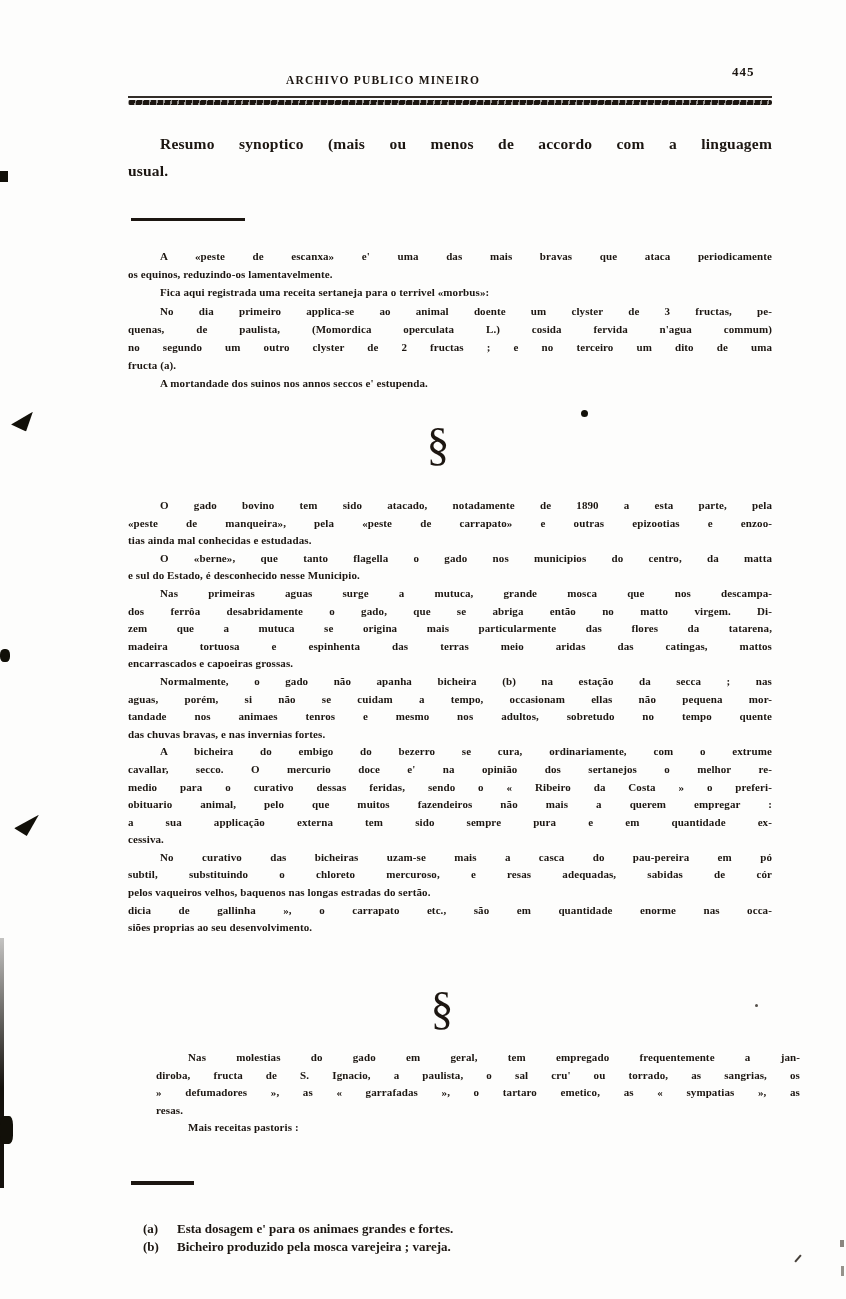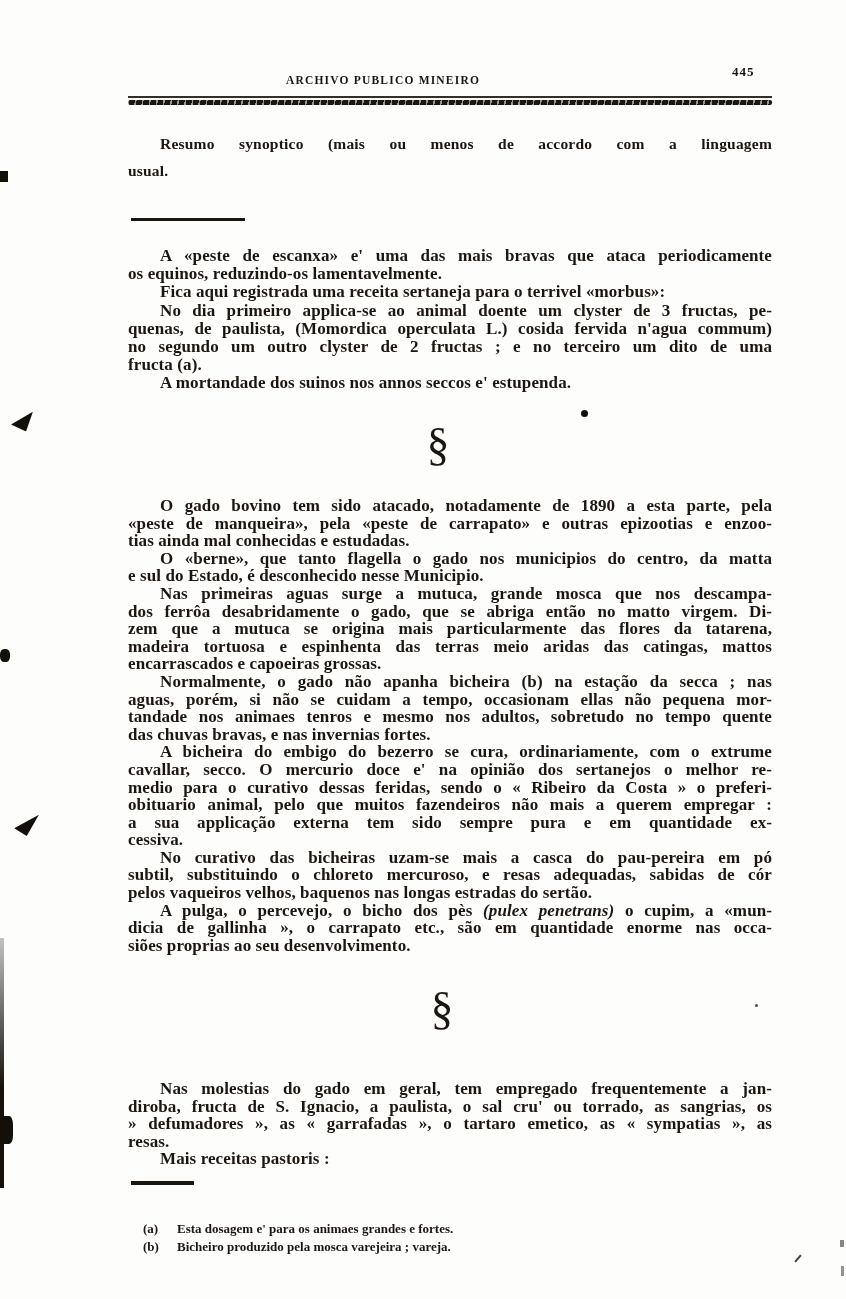--- a/index.html
+++ b/index.html
@@ -27,24 +27,24 @@
     border-radius:2px;
   }
   
   .measure{ position:absolute; left:128px; width:644px; }
   .line{ text-align:justify; }
   .jline{ text-align-last:justify; }
   .lastline{ text-align-last:left; }
   .indent{ text-indent:32px; }
   .heading{ top:130px; font-size:15.5px; line-height:27px; letter-spacing:.2px; }
   .divider-rule{ position:absolute; top:218px; left:131px; width:114px; height:3px; background:var(--ink); }
-  .body-block{ font-size:17px; letter-spacing:.1px; }
+  .body-block{ font-size:11px; letter-spacing:.1px; }
   .b1{ top:247px; line-height:18.2px; }
   .b2{ top:497px; line-height:17.6px; }
-  .b3{ top:1080px; line-height:17.6px; }
+  .b3{ top:1049px; line-height:17.6px;margin-left:28px; }
   .section-mark{
     position:absolute; font-size:46px; font-weight:400; line-height:46px;
     transform:translateX(-50%);
   }
   .s1{ top:422px; left:438px; }
   .s2{ top:986px; left:442px; }
   
   .footnote-rule{ position:absolute; top:1181px; left:131px; width:63px; height:4px; background:var(--ink); }
   .footnotes{ position:absolute; top:1220px; left:128px; width:644px; font-size:13px; line-height:18px; }
   .fnrow{ display:flex; }
@@ -118,21 +118,20 @@
       <div class="line lastline">das chuvas bravas, e nas invernias fortes.</div>
       <div class="line indent jline">A bicheira do embigo do bezerro se cura, ordinariamente, com o extrume</div>
       <div class="line jline">cavallar, secco. O mercurio doce e' na opinião dos sertanejos o melhor re-</div>
       <div class="line jline">medio para o curativo dessas feridas, sendo o « Ribeiro da Costa » o preferi-</div>
       <div class="line jline">obituario animal, pelo que muitos fazendeiros não mais a querem empregar :</div>
       <div class="line jline">a sua applicação externa tem sido sempre pura e em quantidade ex-</div>
       <div class="line lastline">cessiva.</div>
       <div class="line indent jline">No curativo das bicheiras uzam-se mais a casca do pau-pereira em pó</div>
       <div class="line jline">subtil, substituindo o chloreto mercuroso, e resas adequadas, sabidas de cór</div>
       <div class="line lastline">pelos vaqueiros velhos, baquenos nas longas estradas do sertão.</div>
-      <div class="line indent jline">A pulga, o percevejo, o bicho dos pès <i>(pulex penetrans)</i> o cupim, a «mun-</div>
       <div class="line jline">dicia de gallinha », o carrapato etc., são em quantidade enorme nas occa-</div>
       <div class="line lastline">siões proprias ao seu desenvolvimento.</div>
     </div>
 
   <div class="section-mark s2">§</div>
 
   <div class="measure body-block b3">
       <div class="line indent jline">Nas molestias do gado em geral, tem empregado frequentemente a jan-</div>
       <div class="line jline">diroba, fructa de S. Ignacio, a paulista, o sal cru' ou torrado, as sangrias, os</div>
       <div class="line jline">» defumadores »,  as « garrafadas », o tartaro emetico, as « sympatias », as</div>

